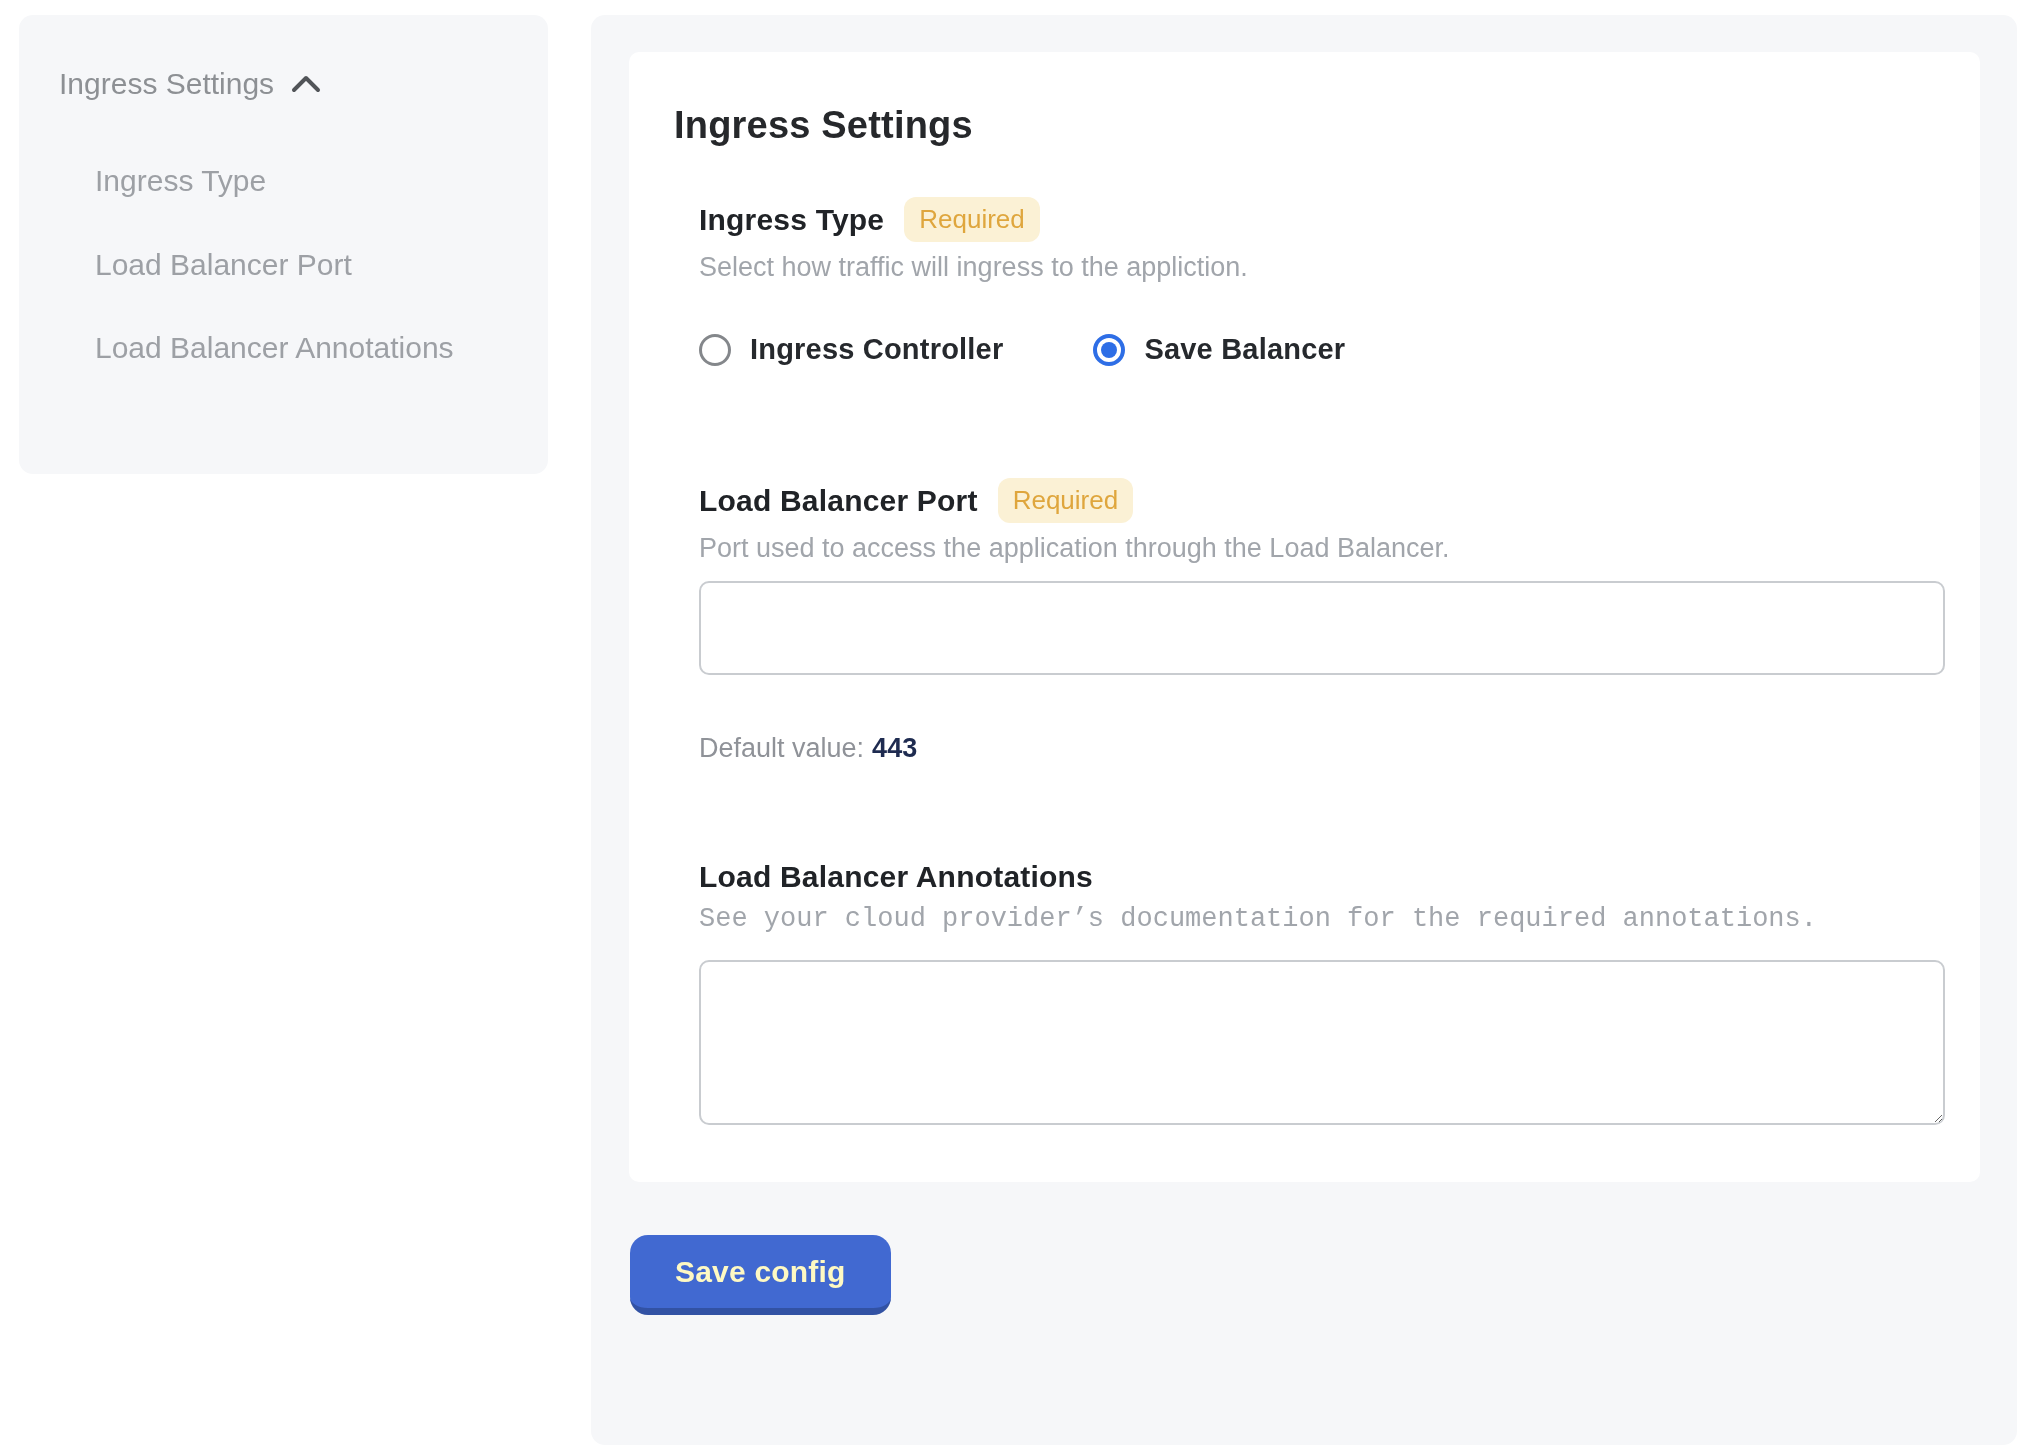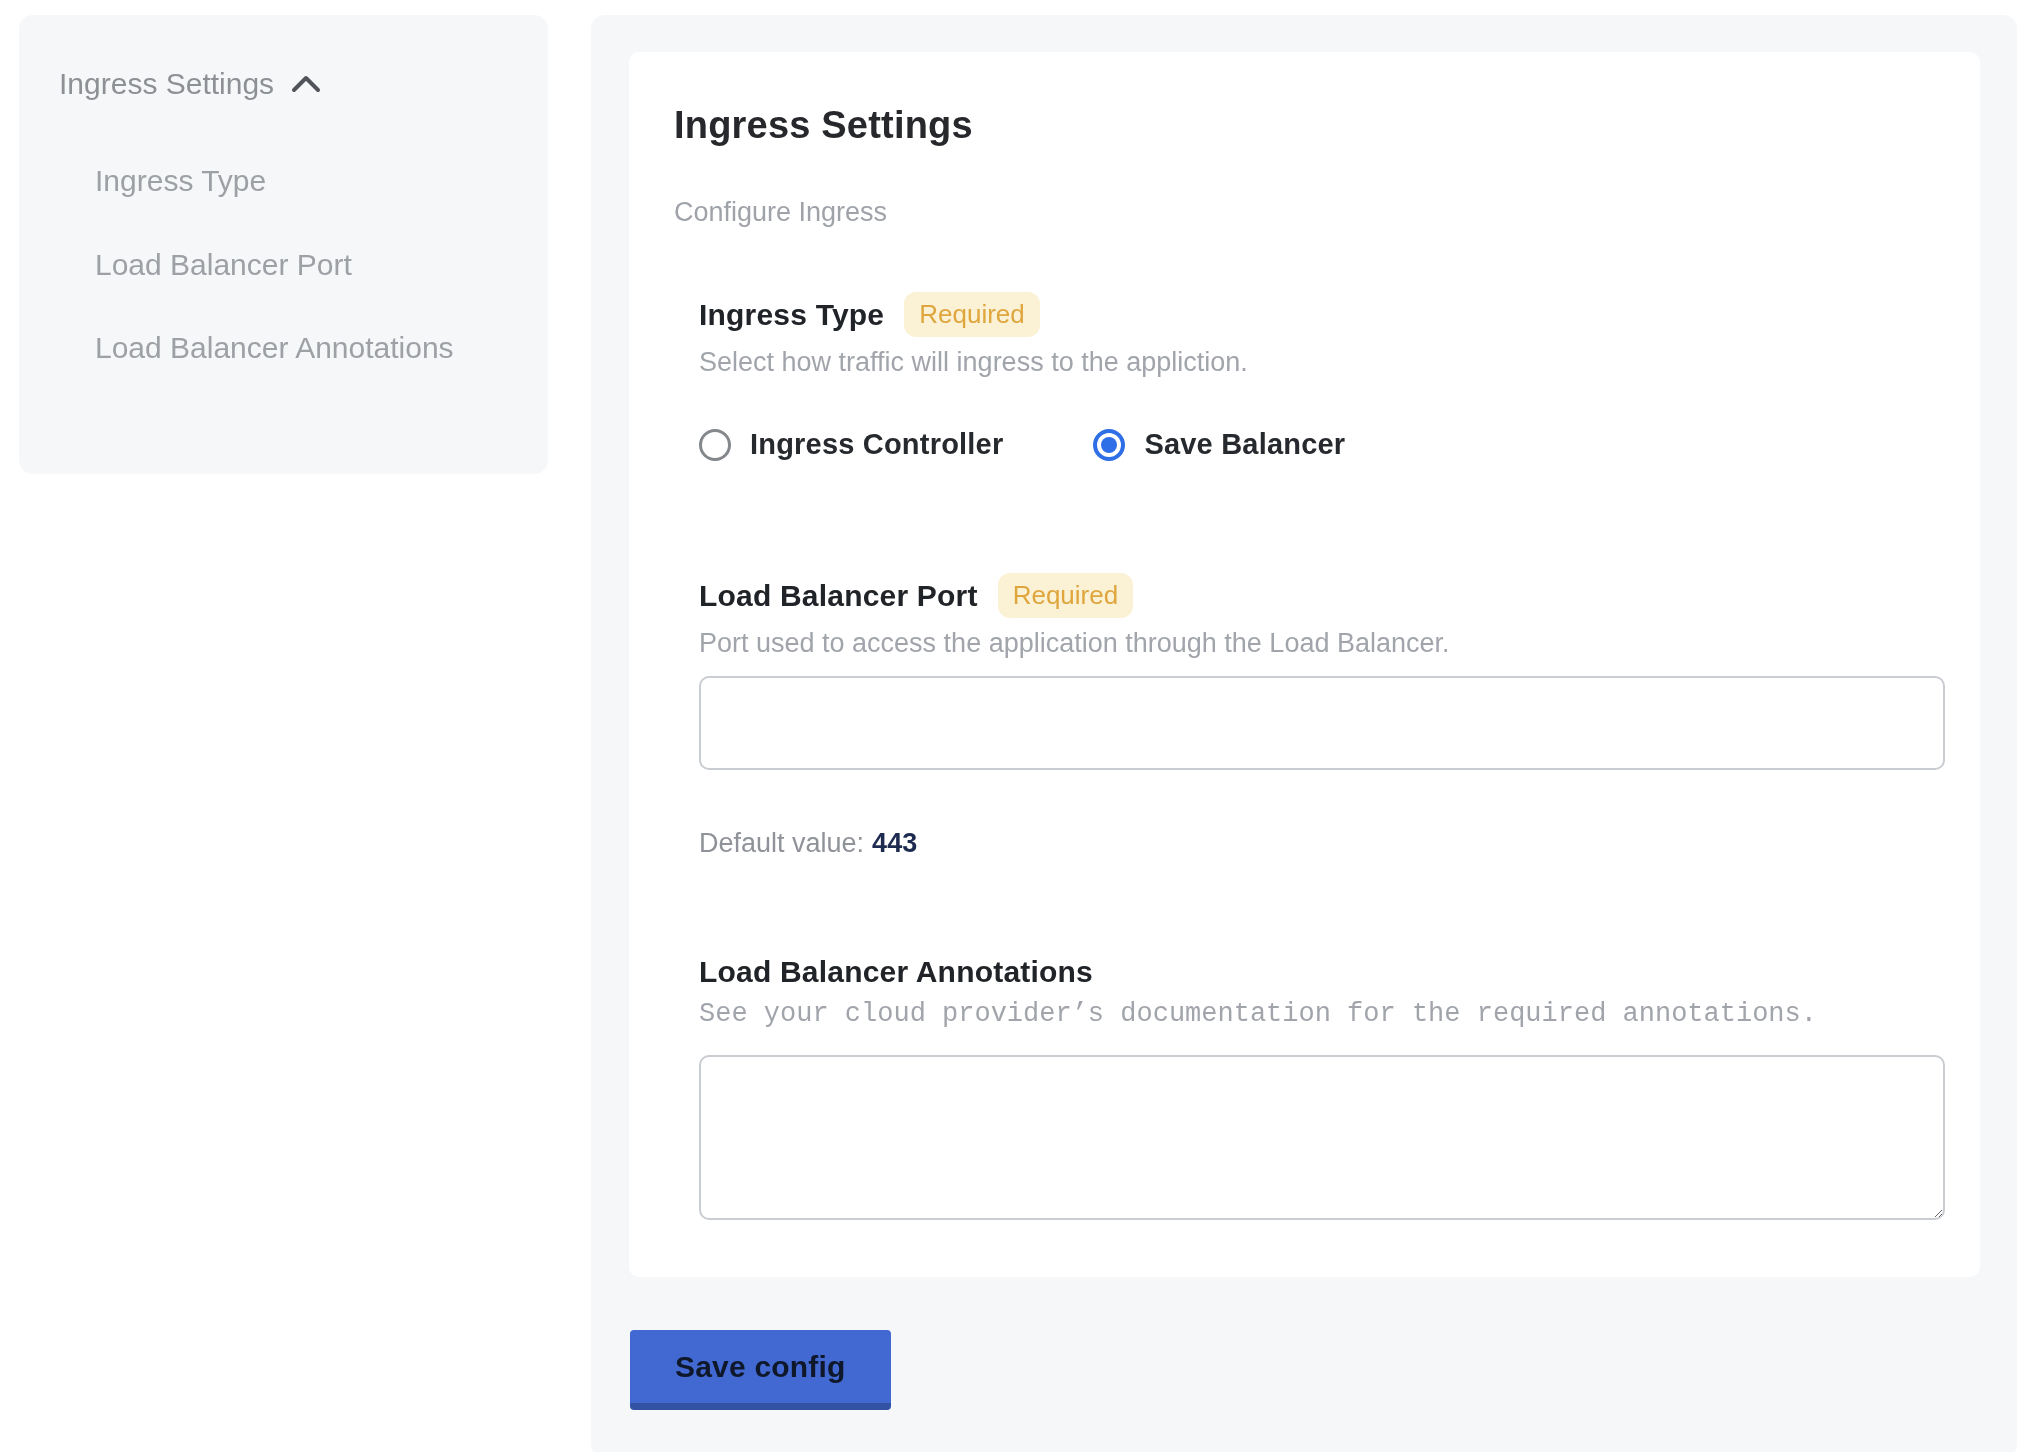--- a/index.html
+++ b/index.html
@@ -181,22 +181,22 @@
     margin-left: 8px;
   }
 
   
   .save-btn {
     margin-top: 53px;
     margin-left: 1px;
     background: #4169d1;
     border: none;
     border-bottom: 7px solid #3252a4;
-    border-radius: 4px;
-    color: #0f172a;
+    border-radius: 18px;
+    color: #fef9c3;
     font-size: 30px;
     font-weight: 700;
     font-family: "Liberation Sans", sans-serif;
     padding: 20px 45px 19px 45px;
     cursor: pointer;
     letter-spacing: 0.2px;
   }
 </style>
 </head>
 <body>
@@ -214,21 +214,20 @@
       <li>Ingress Type</li>
       <li>Load Balancer Port</li>
       <li>Load Balancer Annotations</li>
     </ul>
   </aside>
 
   <section class="panel">
     <div class="card">
 
       <h1>Ingress Settings</h1>
-      <p class="subtitle">Configure Ingress</p>
 
       <div class="field field-1">
         <div class="label-row">
           <span class="flabel">Ingress Type</span>
           <span class="badge">Required</span>
         </div>
         <p class="desc" style="margin-bottom:12px;">Select how traffic will ingress to the appliction.</p>
 
         <div class="radio-row">
           <label class="radio-opt">

